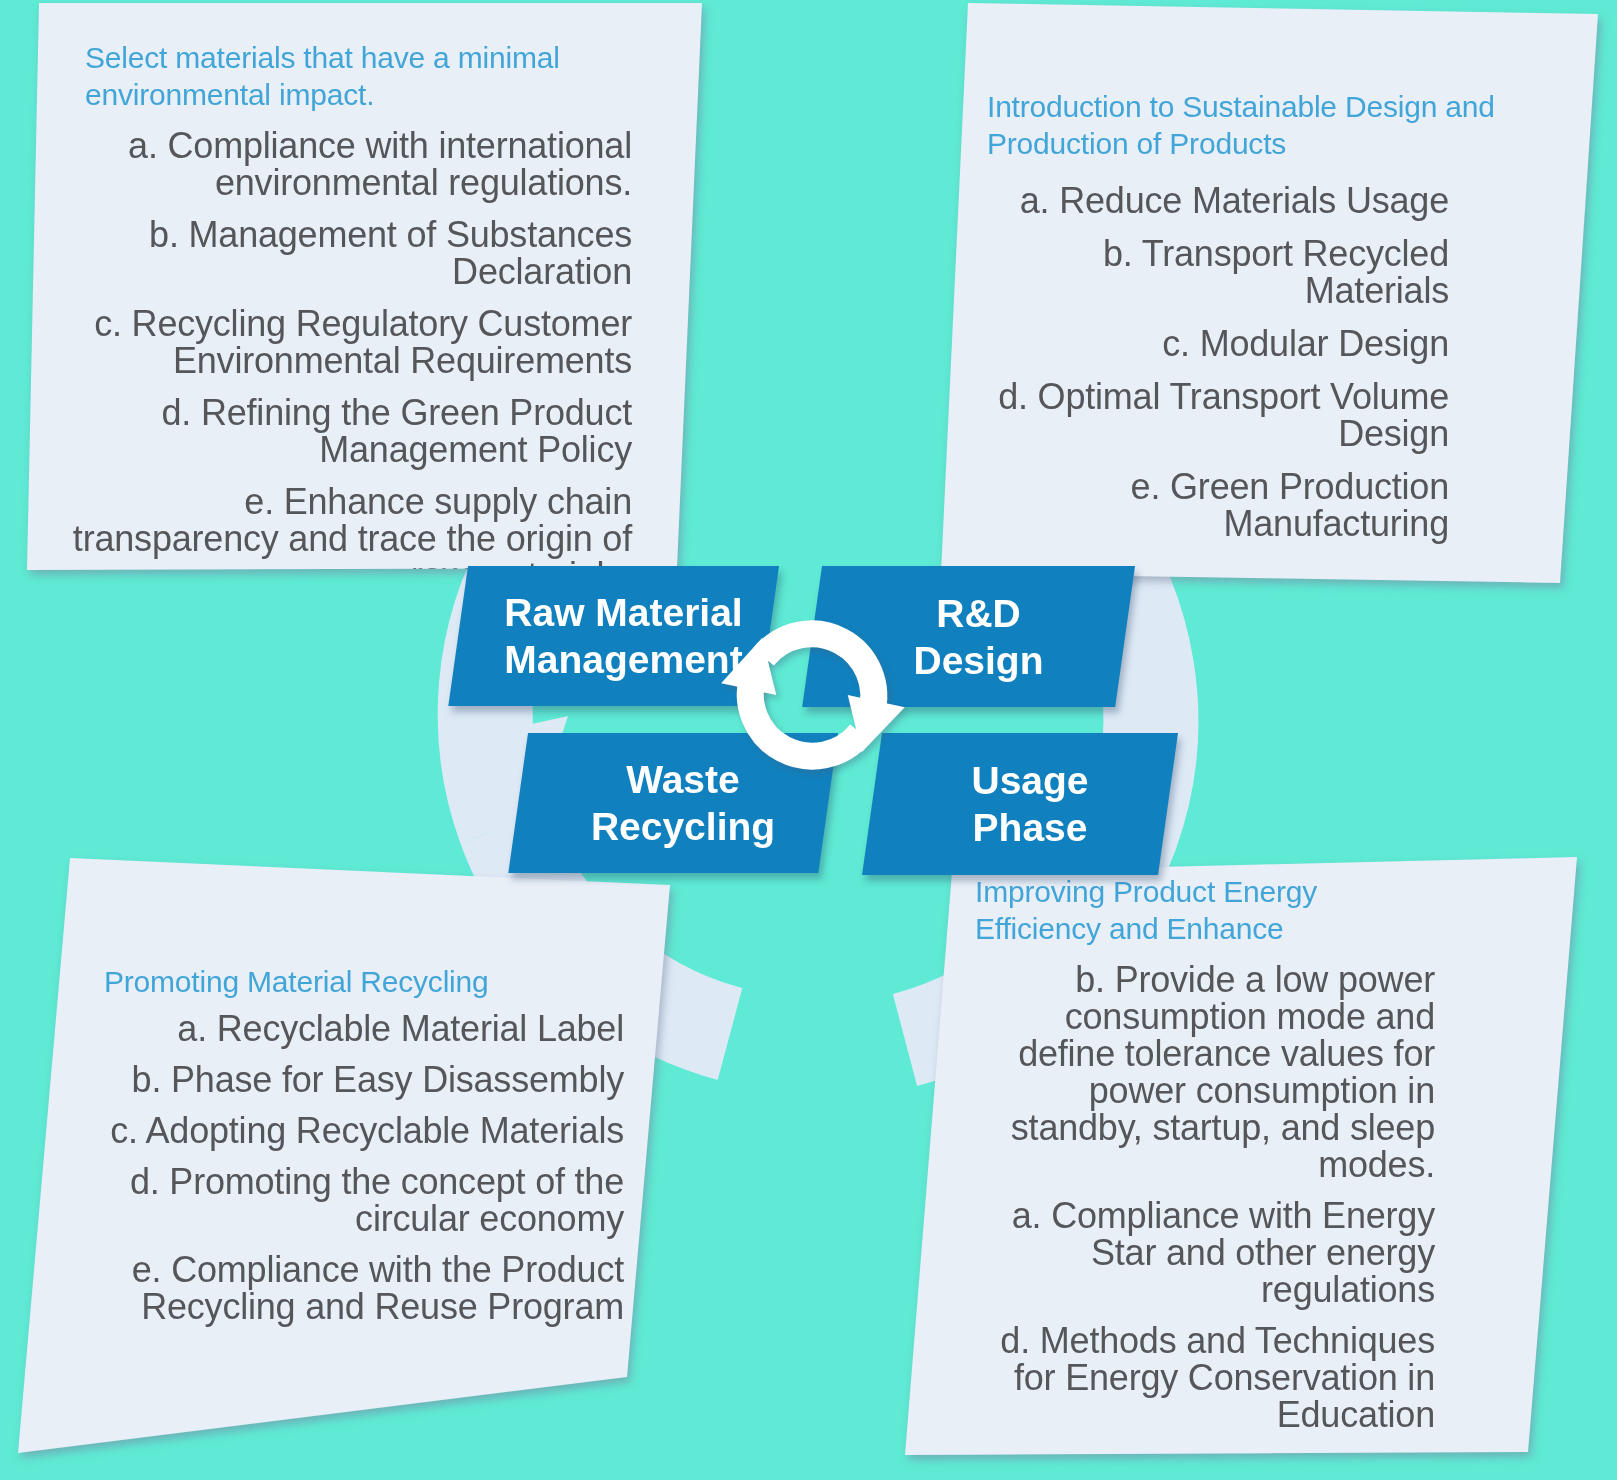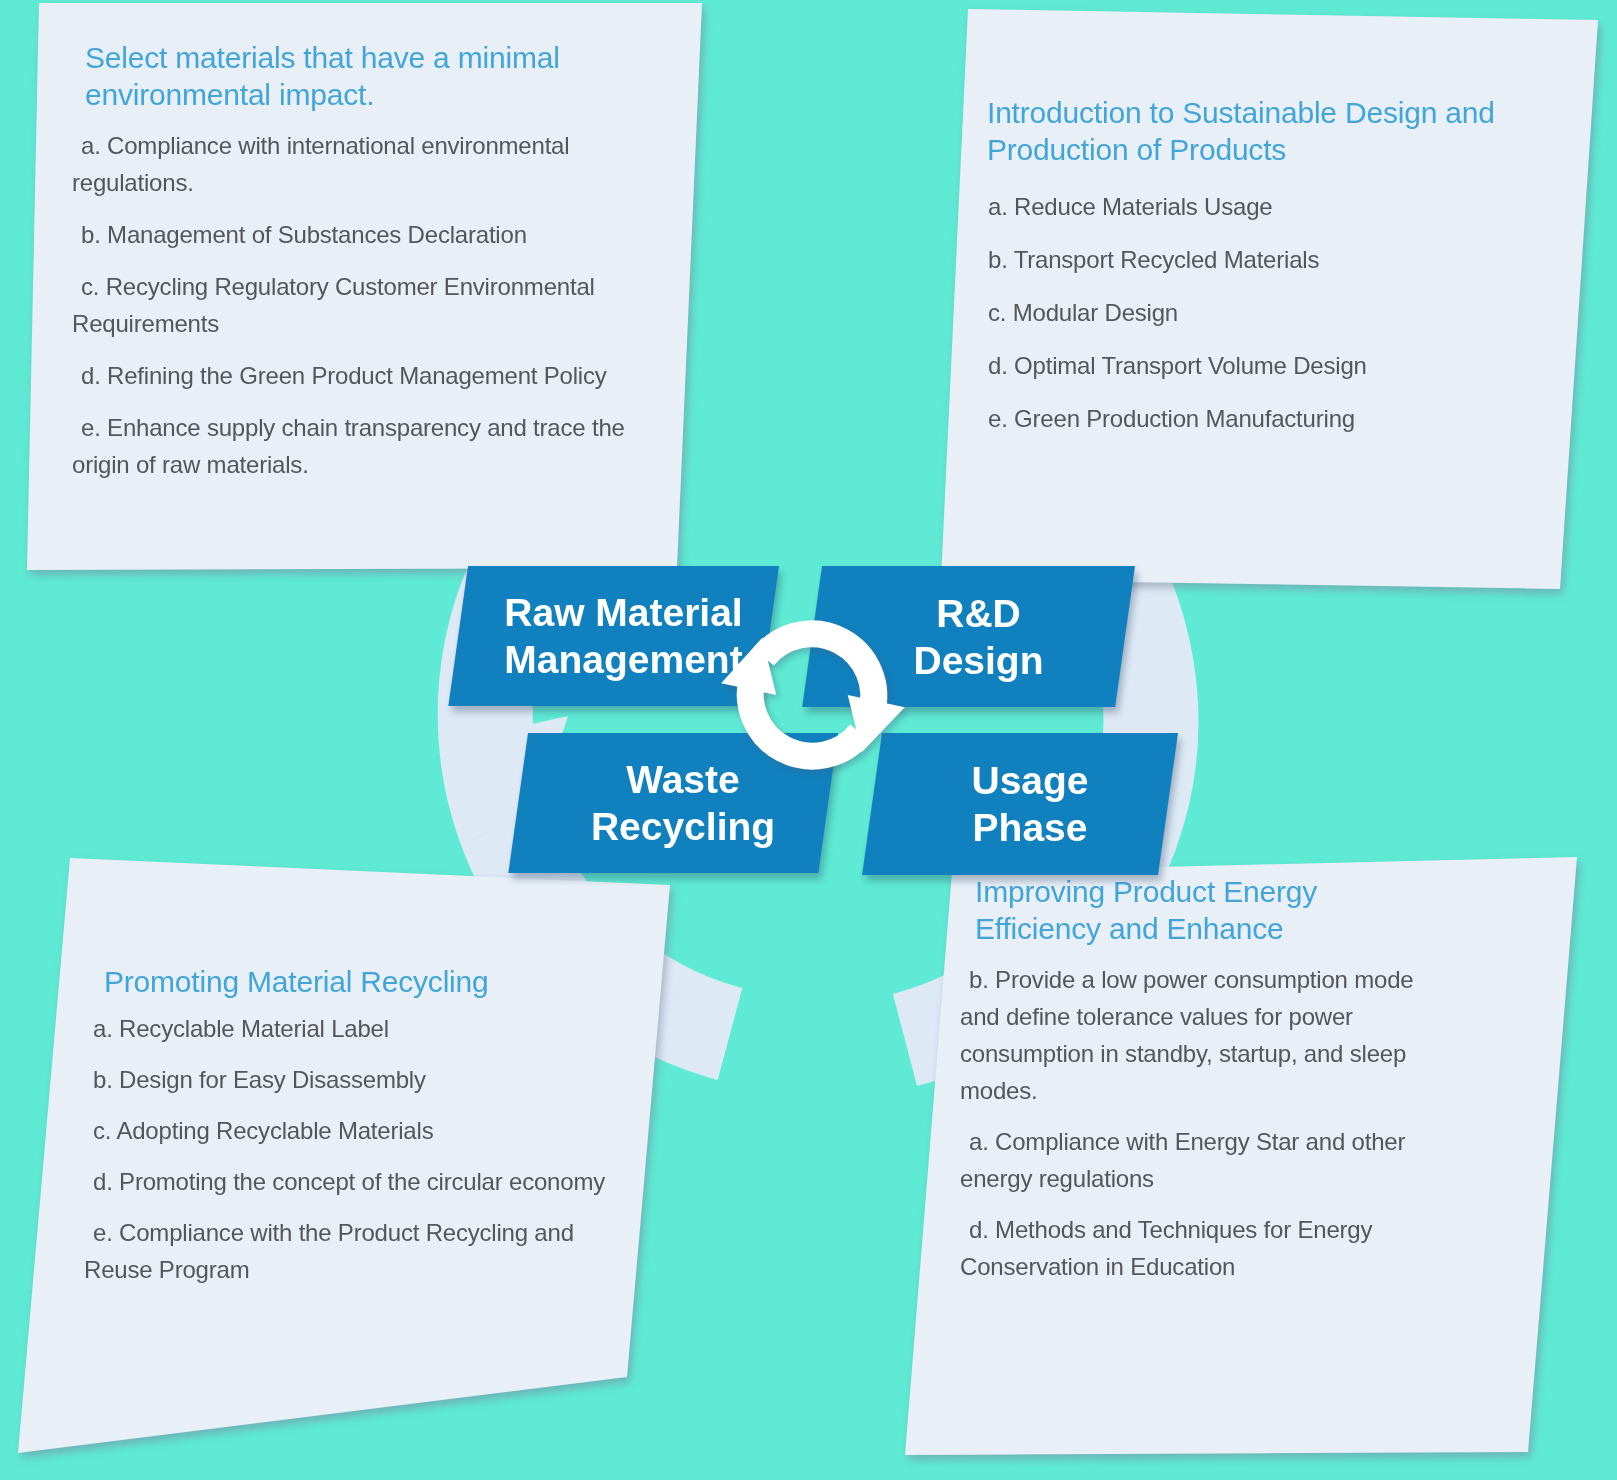--- a/index.html
+++ b/index.html
@@ -12,29 +12,29 @@
   .watermark{position:absolute;left:0;top:0;z-index:0;}
 
   
   .card{position:absolute;z-index:1;filter:drop-shadow(3px 5px 4px rgba(120,135,160,0.55));}
   .surface{width:100%;height:100%;background:var(--card-bg);box-sizing:border-box;}
   .card-title{
     font-size:30px;line-height:37px;font-weight:normal;
     color:var(--title-blue);margin:0 0 14px 0;letter-spacing:-0.2px;
   }
   .card p{
-    font-size:24px;line-height:37px;color:var(--body-text);
-    margin:0 0 15px 0;text-indent:9px;letter-spacing:-0.2px;
+    font-size:36px;line-height:37px;color:var(--body-text);
+    margin:0 0 15px 0;text-indent:9px;letter-spacing:-0.2px;text-align:right;
   }
   .card-tl{left:27px;top:3px;width:675px;height:567px;}
   .card-tl .surface{clip-path:polygon(12px 0,675px 0,650px 565px,0 567px);padding:36px 0 0 45px;}
   .card-tl .card-title{width:545px;margin-left:13px;}
   .card-tl p{width:560px;}
 
-  .card-tr{left:941px;top:9px;width:657px;height:580px;}
+  .card-tr{left:941px;top:3px;width:657px;height:580px;}
   .card-tr .surface{clip-path:polygon(27px 0,657px 11px,619px 580px,0 570px);padding:85px 0 0 38px;}
   .card-tr .card-title{width:540px;margin-left:8px;margin-bottom:20px;}
   .card-tr p{width:470px;margin-bottom:16px;}
 
   .card-bl{left:18px;top:858px;width:652px;height:595px;}
   .card-bl .surface{clip-path:polygon(52px 0,652px 27px,609px 519px,0 595px);padding:105px 0 0 66px;}
   .card-bl .card-title{margin-left:20px;margin-bottom:10px;}
   .card-bl p{width:540px;margin-bottom:14px;}
 
   .card-br{left:905px;top:857px;width:672px;height:598px;}
@@ -99,21 +99,21 @@
       <p>c. Modular Design</p>
       <p>d. Optimal Transport Volume Design</p>
       <p>e. Green Production Manufacturing</p>
     </div>
   </section>
 
   <section class="card card-bl">
     <div class="surface">
       <h2 class="card-title">Promoting Material Recycling</h2>
       <p>a. Recyclable Material Label</p>
-      <p>b. Design for Easy Disassembly</p>
+      <p>b. Phase for Easy Disassembly</p>
       <p>c. Adopting Recyclable Materials</p>
       <p>d. Promoting the concept of the circular economy</p>
       <p>e. Compliance with the Product Recycling and Reuse Program</p>
     </div>
   </section>
 
   <section class="card card-br">
     <div class="surface">
       <h2 class="card-title">Improving Product Energy Efficiency and Enhance</h2>
       <p>b. Provide a low power consumption mode and define tolerance values for power consumption in standby, startup, and sleep modes.</p>

